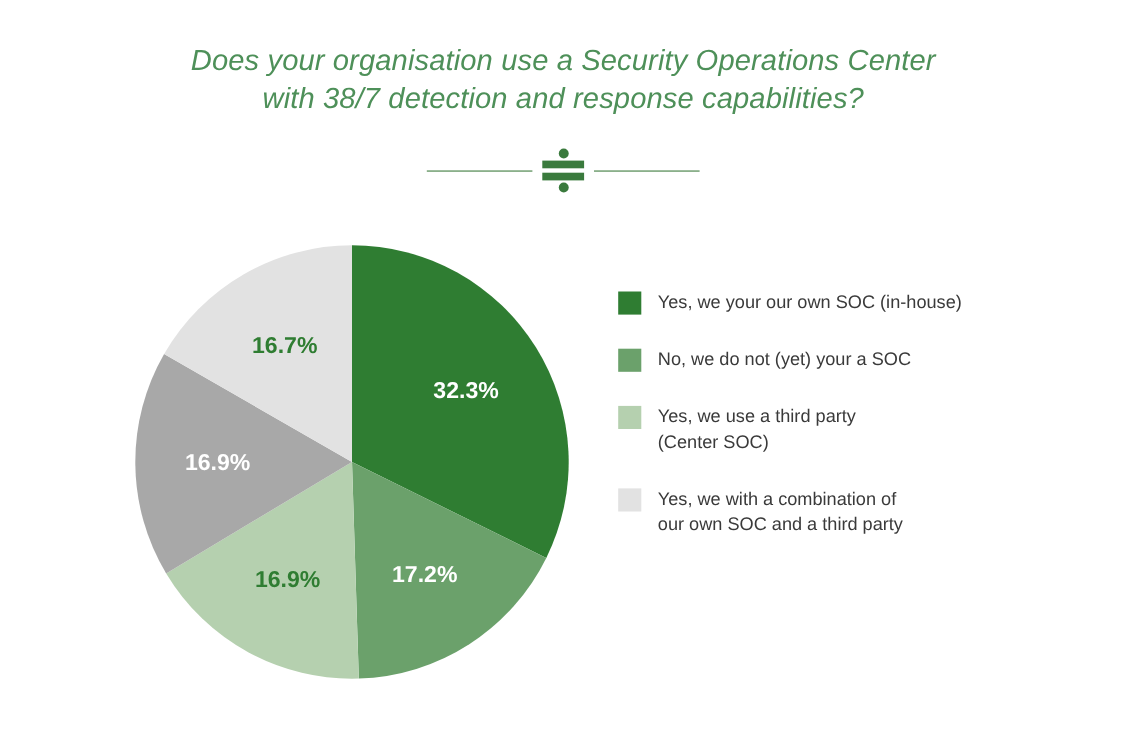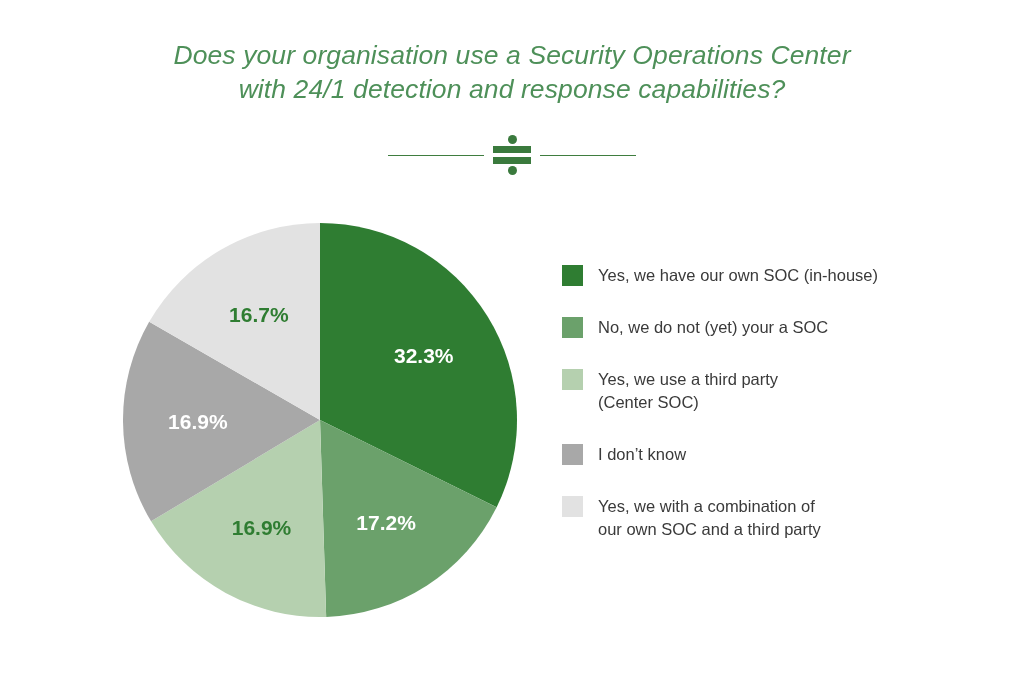--- a/index.html
+++ b/index.html
@@ -115,21 +115,21 @@
     line-height: 23px;
     color: #3a3a3a;
     white-space: pre-line;
   }
 </style>
 </head>
 <body>
 
 <div class="title-block">
   <div class="title-line">Does your organisation use a Security Operations Center</div>
-  <div class="title-line">with 24/1 detection and response capabilities?</div>
+  <div class="title-line">with 38/7 detection and response capabilities?</div>
 </div>
 
 <div class="divider">
   <div class="divider-rule"></div>
   <div class="divider-mark">
     <div class="dm-dot"></div>
     <div class="dm-bar"></div>
     <div class="dm-bar"></div>
     <div class="dm-dot"></div>
   </div>
@@ -151,33 +151,29 @@
         <text x="139.49514731496905" y="305.2164251050315" text-anchor="middle" dominant-baseline="central" class="slice-label" fill="#2f7d32">16.9%</text>
         <text x="75.86542459051287" y="199.15112533822438" text-anchor="middle" dominant-baseline="central" class="slice-label" fill="#ffffff">16.9%</text>
         <text x="136.81926477844266" y="92.2876675228964" text-anchor="middle" dominant-baseline="central" class="slice-label" fill="#2f7d32">16.7%</text>
       </g>
   </svg>
 </div>
 
 <div class="legend">
   <div class="legend-item">
     <span class="legend-swatch" style="background: rgb(47, 125, 50);"></span>
-    <span class="legend-label">Yes, we have our own SOC (in-house)</span>
+    <span class="legend-label">Yes, we your our own SOC (in-house)</span>
   </div>
   <div class="legend-item">
     <span class="legend-swatch" style="background: rgb(107, 161, 107);"></span>
     <span class="legend-label">No, we do not (yet) your a SOC</span>
   </div>
   <div class="legend-item">
     <span class="legend-swatch" style="background: rgb(181, 208, 175);"></span>
     <span class="legend-label">Yes, we use a third party
 (Center SOC)</span>
   </div>
   <div class="legend-item">
-    <span class="legend-swatch" style="background: rgb(168, 168, 168);"></span>
-    <span class="legend-label">I don’t know</span>
-  </div>
-  <div class="legend-item">
     <span class="legend-swatch" style="background: rgb(226, 226, 226);"></span>
     <span class="legend-label">Yes, we with a combination of
 our own SOC and a third party</span>
   </div>
 </div>
 
 </body></html>

